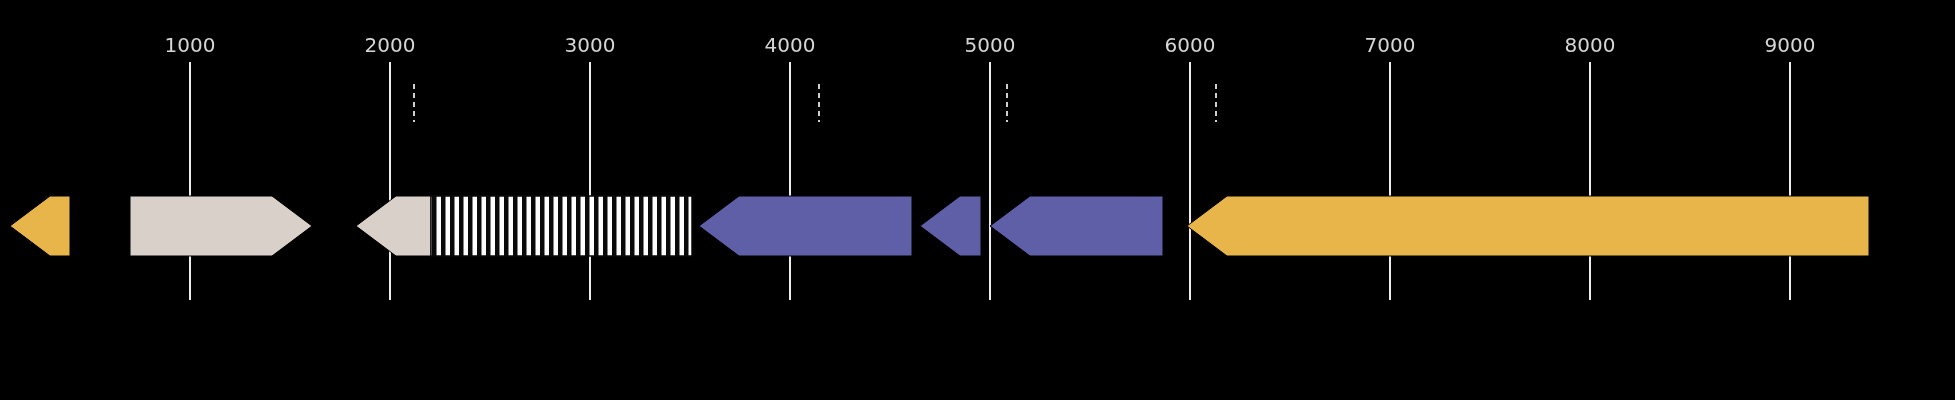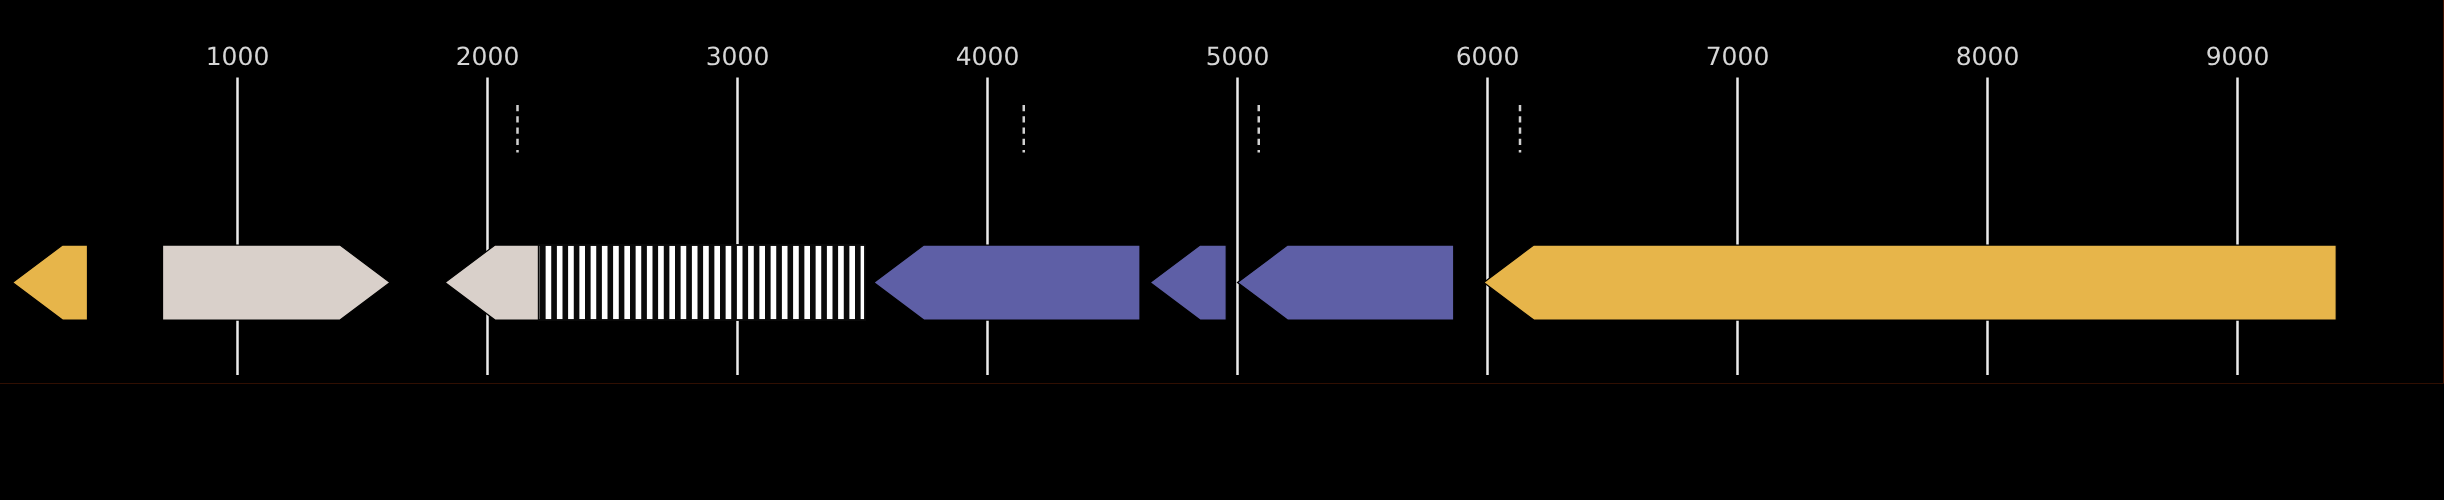--- a/index.html
+++ b/index.html
@@ -3,22 +3,22 @@
 <meta charset="utf-8">
 <style>
   html, body {
     margin: 0;
     padding: 0;
     background: #000000;
   }
   .stage {
     position: relative;
     width: 1955px;
-    height: 307px;
-    background: #c2410c;
+    height: 400px;
+    background: #a3a3a3;
     overflow: hidden;
     font-family: "DejaVu Sans", "Liberation Sans", sans-serif;
   }
   .stage svg {
     position: absolute;
     left: 0;
     top: 0;
     display: block;
   }
 </style>

